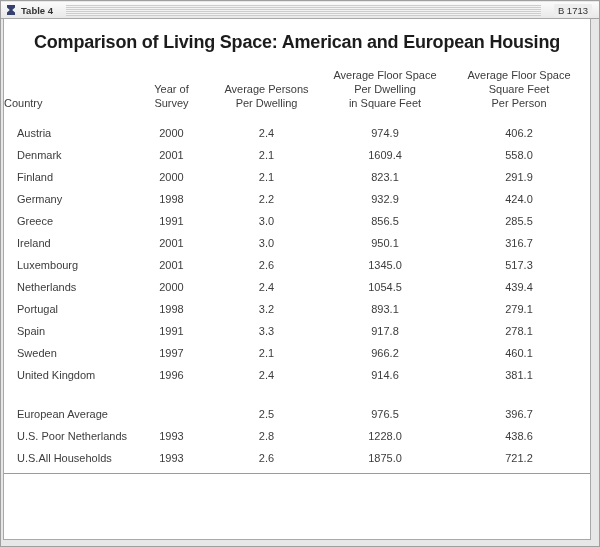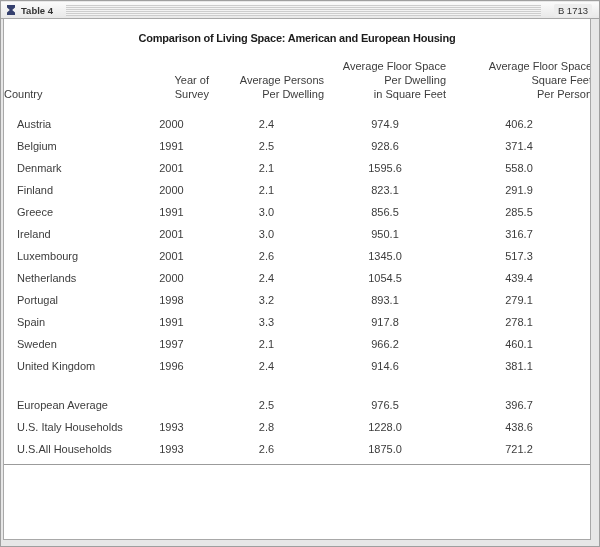--- a/index.html
+++ b/index.html
@@ -44,41 +44,41 @@
   .panel{
     position:absolute;left:2px;top:17px;right:8px;bottom:6px;
     box-sizing:border-box;
     background:#ffffff;
     border:1px solid #a8a8a8;
     overflow:hidden;
   }
   .page-title{
     margin:13px 10px 0;
     text-align:center;
-    font-size:11px;font-weight:bold;
+    font-size:18px;font-weight:bold;
     color:#1c1c1c;
     letter-spacing:-0.2px;
   }
   
   table.data{
     width:588px;
     border-collapse:collapse;
     table-layout:fixed;
     font-size:11px;color:#3c3c3c;
     margin-top:2px;
   }
   .col-country{width:130px;}
   .col-year{width:75px;}
   .col-persons{width:115px;}
   .col-floor_dwelling{width:122px;}
   .col-floor_person{width:146px;}
   th{
     font-weight:normal;color:#3c3c3c;
     vertical-align:bottom;
-    text-align:right;
+    text-align:center;
     padding:14px 0 12px;
     line-height:1.25;
   }
   th.col-country{text-align:left;}
   tbody td{
     height:20px;
     text-align:center;
     vertical-align:middle;
     white-space:nowrap;
   }
@@ -133,41 +133,41 @@
       </thead>
       <tbody id="table-body">
           <tr>
             <td class="col-country">Austria</td>
             <td class="col-year">2000</td>
             <td class="col-persons">2.4</td>
             <td class="col-floor_dwelling">974.9</td>
             <td class="col-floor_person">406.2</td>
           </tr>
           <tr>
-            <td class="col-country">Belgium</td>
-            <td class="col-year">1991</td>
-            <td class="col-persons">2.5</td>
-            <td class="col-floor_dwelling">928.6</td>
-            <td class="col-floor_person">371.4</td>
-          </tr>
-          <tr>
             <td class="col-country">Denmark</td>
             <td class="col-year">2001</td>
             <td class="col-persons">2.1</td>
-            <td class="col-floor_dwelling">1595.6</td>
+            <td class="col-floor_dwelling">1609.4</td>
             <td class="col-floor_person">558.0</td>
           </tr>
           <tr>
             <td class="col-country">Finland</td>
             <td class="col-year">2000</td>
             <td class="col-persons">2.1</td>
             <td class="col-floor_dwelling">823.1</td>
             <td class="col-floor_person">291.9</td>
           </tr>
           <tr>
+            <td class="col-country">Germany</td>
+            <td class="col-year">1998</td>
+            <td class="col-persons">2.2</td>
+            <td class="col-floor_dwelling">932.9</td>
+            <td class="col-floor_person">424.0</td>
+          </tr>
+          <tr>
             <td class="col-country">Greece</td>
             <td class="col-year">1991</td>
             <td class="col-persons">3.0</td>
             <td class="col-floor_dwelling">856.5</td>
             <td class="col-floor_person">285.5</td>
           </tr>
           <tr>
             <td class="col-country">Ireland</td>
             <td class="col-year">2001</td>
             <td class="col-persons">3.0</td>
@@ -220,21 +220,21 @@
             <td colspan="5"></td>
           </tr>
           <tr>
             <td class="col-country">European Average</td>
             <td class="col-year"></td>
             <td class="col-persons">2.5</td>
             <td class="col-floor_dwelling">976.5</td>
             <td class="col-floor_person">396.7</td>
           </tr>
           <tr>
-            <td class="col-country">U.S. Italy Households</td>
+            <td class="col-country">U.S. Poor Netherlands</td>
             <td class="col-year">1993</td>
             <td class="col-persons">2.8</td>
             <td class="col-floor_dwelling">1228.0</td>
             <td class="col-floor_person">438.6</td>
           </tr>
           <tr>
             <td class="col-country">U.S.All Households</td>
             <td class="col-year">1993</td>
             <td class="col-persons">2.6</td>
             <td class="col-floor_dwelling">1875.0</td>

